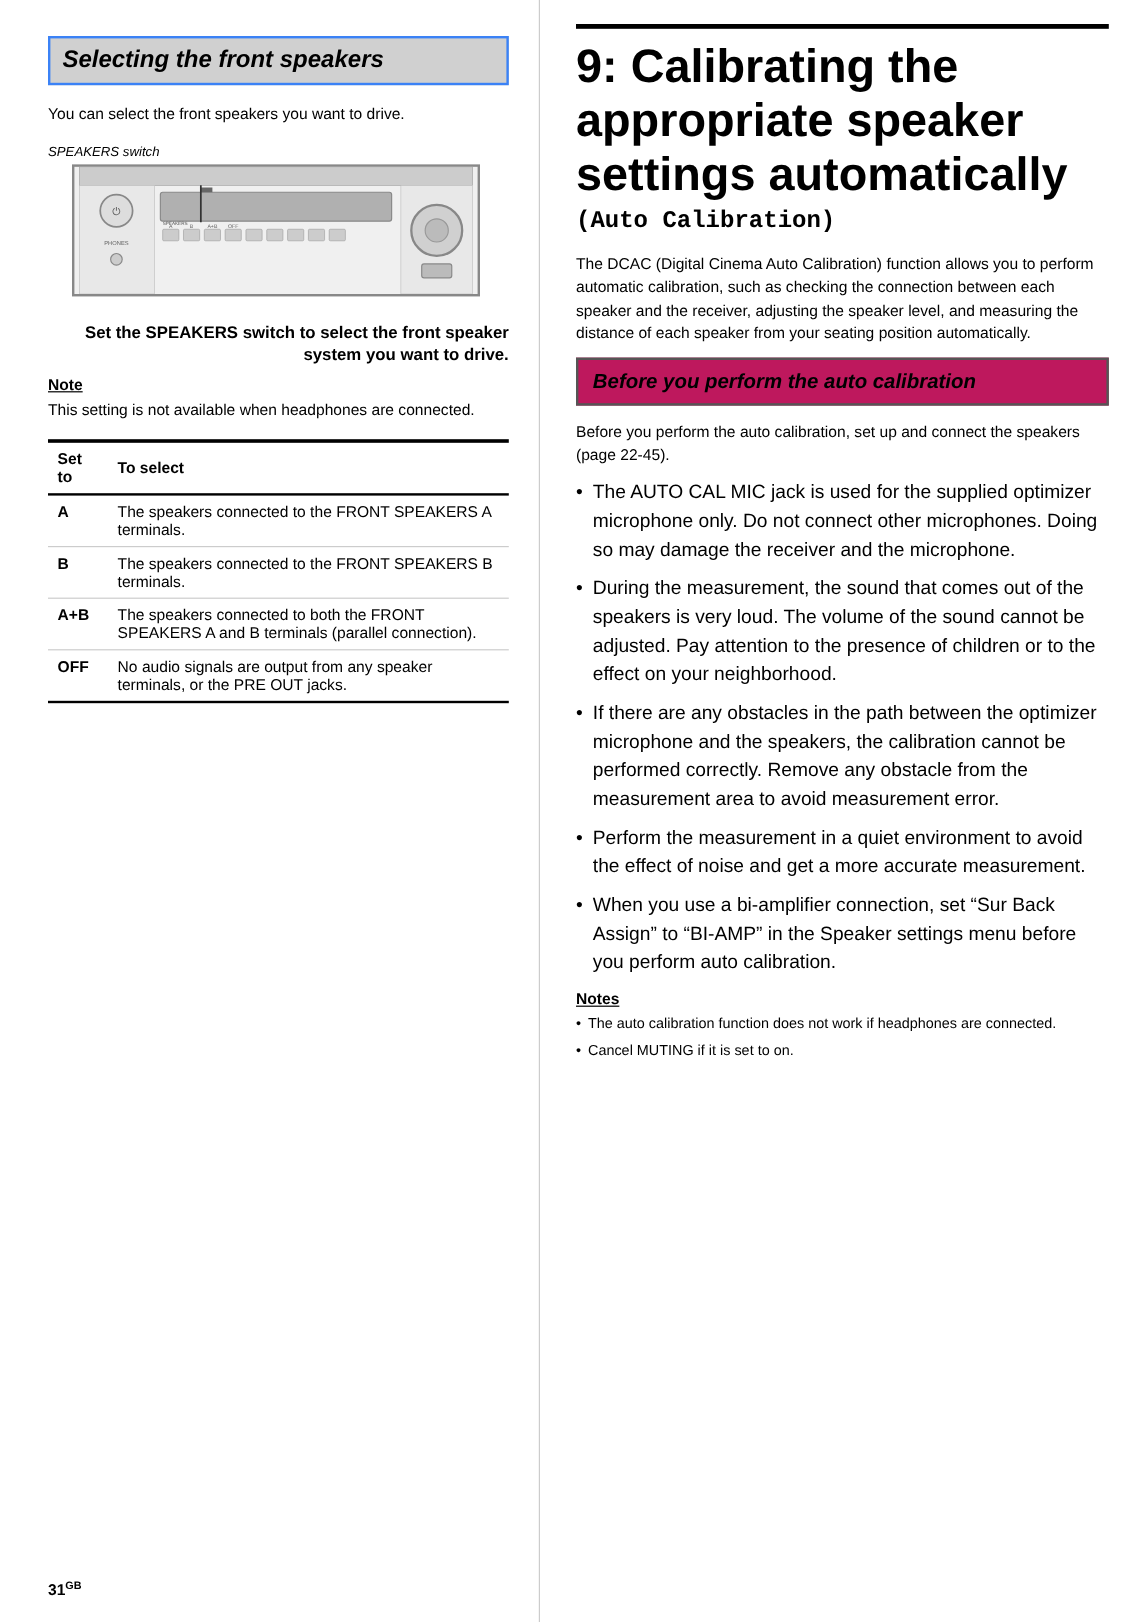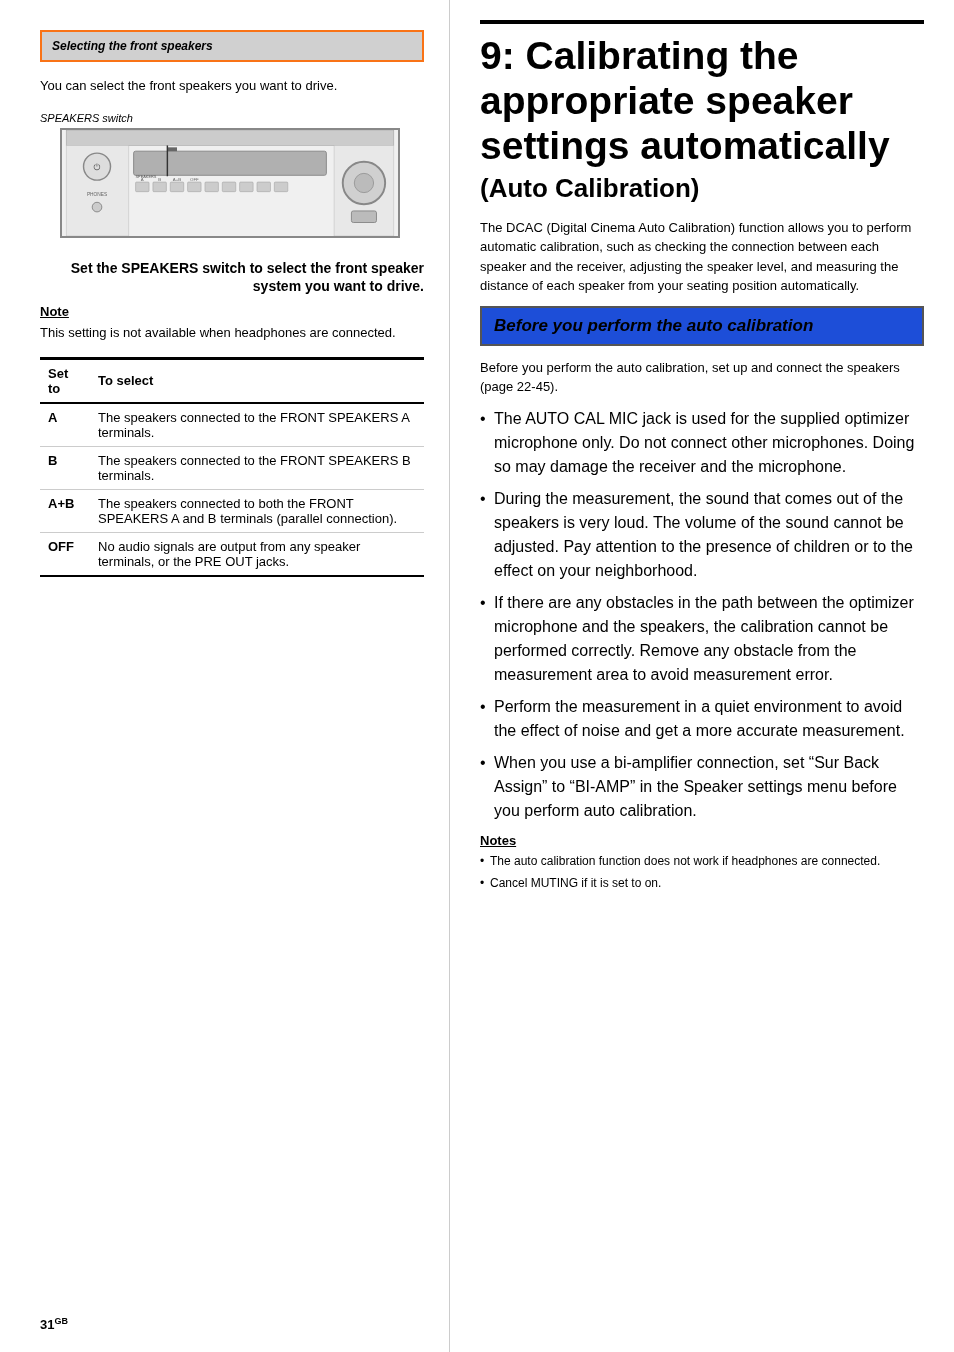--- a/index.html
+++ b/index.html
@@ -23,44 +23,45 @@
       border-right: 1px solid #ccc;
     }
     
     .right-col {
       width: 504px;
       padding: 20px 30px 30px 30px;
     }
 
     
     .left-section-title {
-      font-size: 12px;
+      font-size: 20px;
       font-weight: bold;
       font-style: italic;
       background: #d0d0d0;
-      border: 2px solid #f97316;
+      border: 2px solid #3b82f6;
       padding: 7px 10px;
       margin-bottom: 14px;
     }
 
     
     .chapter-heading {
       margin-bottom: 14px;
       border-top: 4px solid #000;
       padding-top: 10px;
     }
     .chapter-heading h1 {
       font-size: 39px;
       font-weight: bold;
       line-height: 1.15;
       margin-bottom: 4px;
     }
     .chapter-heading .subtitle {
-      font-size: 26px;
-      font-weight: bold;
+      font-size: 20px;
+      font-weight: bold;
+      font-family: Liberation Mono, monospace;
     }
 
     p {
       font-size: 13px;
       line-height: 1.5;
       margin-bottom: 10px;
     }
 
     
     .diagram-area {
@@ -113,21 +114,21 @@
       border-bottom: 2px solid #000;
     }
     .settings-table td:first-child {
       font-weight: bold;
       white-space: nowrap;
       width: 50px;
     }
 
     
     .right-section-box {
-      background: #1d4ed8;
+      background: #be185d;
       border: 2px solid #555;
       padding: 8px 12px;
       margin-bottom: 12px;
     }
     .right-section-box h2 {
       font-size: 17px;
       font-weight: bold;
       font-style: italic;
     }
 

